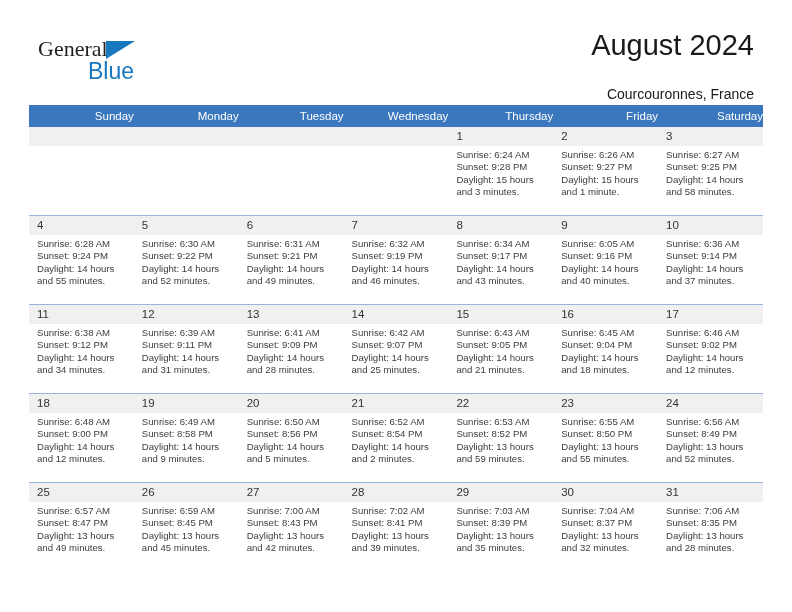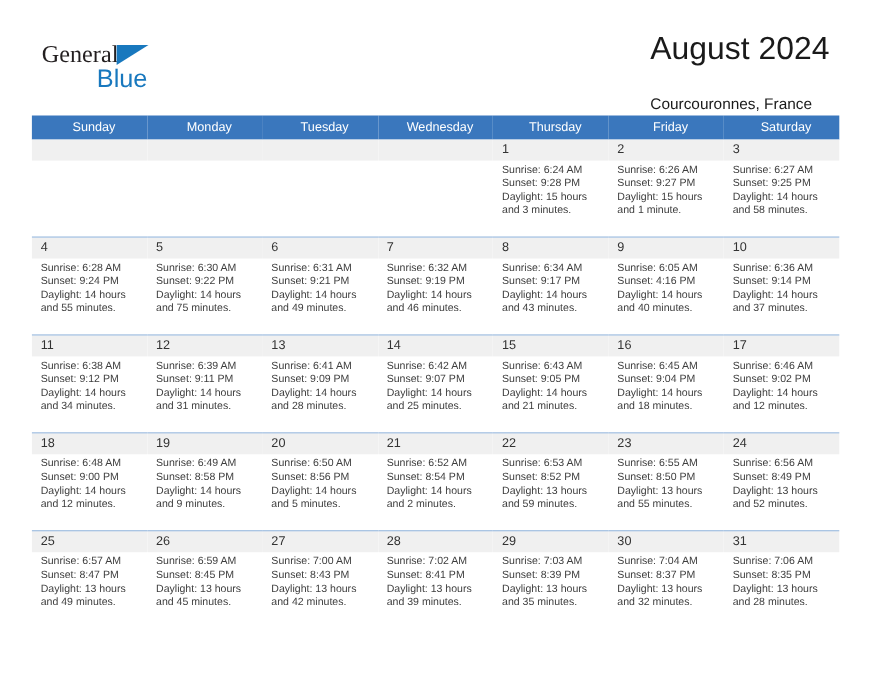--- a/index.html
+++ b/index.html
@@ -58,21 +58,21 @@
     left: 50px;
     top: 22px;
     font-size: 23px;
     color: #1878be;
     font-family: "Liberation Sans", sans-serif;
   }
   .title-block {
     position: absolute;
     right: 38px;
     top: 28px;
-    text-align: left;
+    text-align: right;
   }
   .cal-title {
     font-size: 29px;
     color: #1a1a1a;
     font-weight: normal;
     line-height: 34px;
     white-space: nowrap;
   }
   .cal-subtitle {
     font-size: 14px;
@@ -89,21 +89,21 @@
     top: 105px;
     width: 734px;
     border-collapse: collapse;
     table-layout: fixed;
   }
   .calendar th {
     background: #3a77bd;
     color: #ffffff;
     font-size: 11.5px;
     font-weight: normal;
-    text-align: center;
+    text-align: right;
     padding: 5px 0 5px 8px;
     height: 11px;
     border: none;
   }
   .calendar td {
     vertical-align: top;
     padding: 0;
     width: 104.85px;
     height: 88px;
     border-top: 1px solid #96b7dd;
@@ -214,21 +214,21 @@
               <div>Sunrise: 6:28 AM</div>
               <div>Sunset: 9:24 PM</div>
               <div class="daylight">Daylight: 14 hours and 55 minutes.</div>
             </div>
           </td>
           <td>
             <div class="daynum">5</div>
             <div class="details">
               <div>Sunrise: 6:30 AM</div>
               <div>Sunset: 9:22 PM</div>
-              <div class="daylight">Daylight: 14 hours and 75 minutes.</div>
+              <div class="daylight">Daylight: 14 hours and 52 minutes.</div>
             </div>
           </td>
           <td>
             <div class="daynum">6</div>
             <div class="details">
               <div>Sunrise: 6:31 AM</div>
               <div>Sunset: 9:21 PM</div>
               <div class="daylight">Daylight: 14 hours and 49 minutes.</div>
             </div>
           </td>
@@ -245,21 +245,21 @@
             <div class="details">
               <div>Sunrise: 6:34 AM</div>
               <div>Sunset: 9:17 PM</div>
               <div class="daylight">Daylight: 14 hours and 43 minutes.</div>
             </div>
           </td>
           <td>
             <div class="daynum">9</div>
             <div class="details">
               <div>Sunrise: 6:05 AM</div>
-              <div>Sunset: 4:16 PM</div>
+              <div>Sunset: 9:16 PM</div>
               <div class="daylight">Daylight: 14 hours and 40 minutes.</div>
             </div>
           </td>
           <td>
             <div class="daynum">10</div>
             <div class="details">
               <div>Sunrise: 6:36 AM</div>
               <div>Sunset: 9:14 PM</div>
               <div class="daylight">Daylight: 14 hours and 37 minutes.</div>
             </div>

